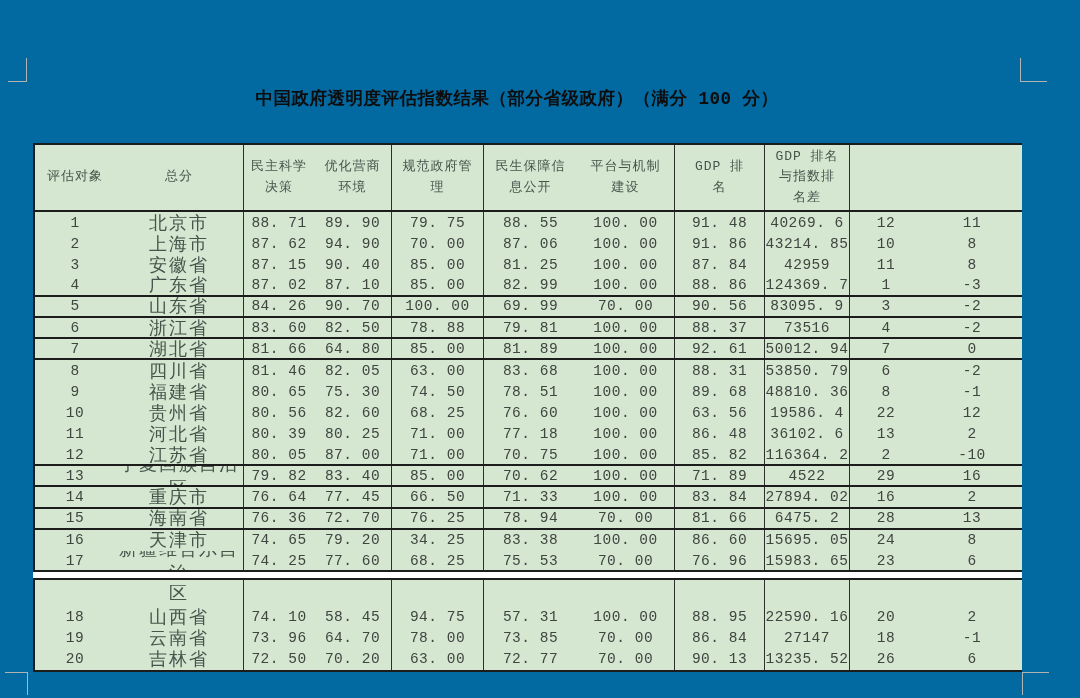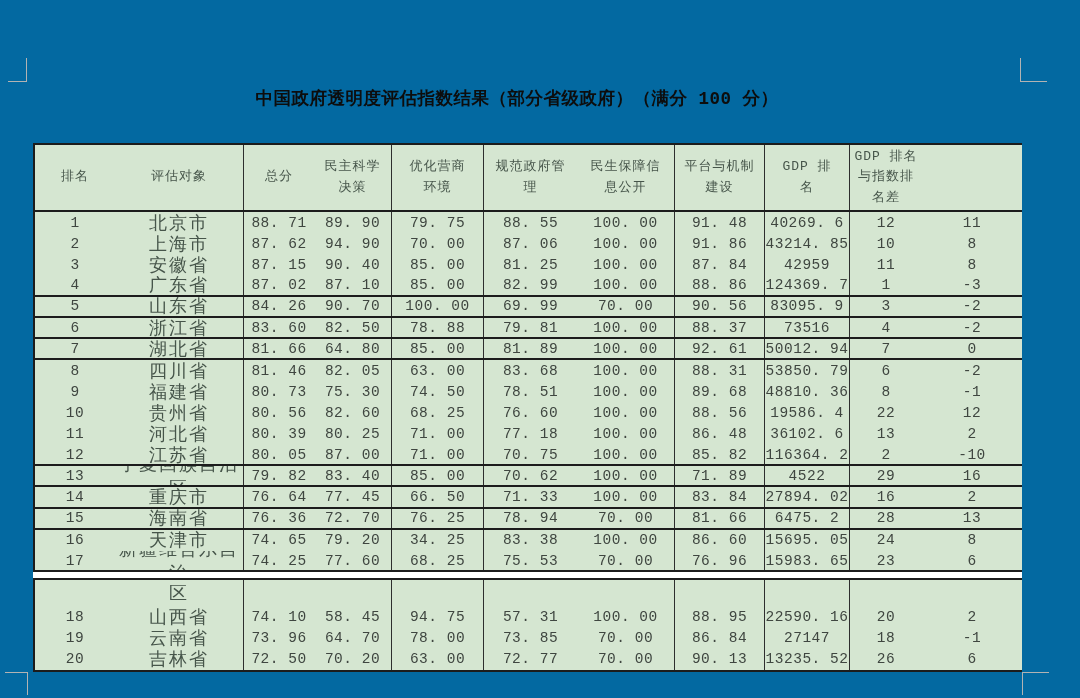--- a/index.html
+++ b/index.html
@@ -63,21 +63,20 @@
   <div class="mark mark-tl"></div>
   <div class="mark mark-tr"></div>
   <div class="mark mark-bl"></div>
   <div class="mark mark-br"></div>
 
   <div class="title">中国政府透明度评估指数结果（部分省级政府）（满分 100 分）</div>
 
   <div class="table">
     <div class="seg seg1">
       <div class="trow thead">
-          <div class="td cjk">排名</div>
           <div class="td cjk">评估对象</div>
           <div class="td">总分</div>
           <div class="td">民主科学
 决策</div>
           <div class="td">优化营商
 环境</div>
           <div class="td">规范政府管
 理</div>
           <div class="td">民生保障信
 息公开</div>
@@ -189,39 +188,39 @@
           <div class="td">83. 68</div>
           <div class="td">100. 00</div>
           <div class="td">88. 31</div>
           <div class="td">53850. 79</div>
           <div class="td">6</div>
           <div class="td">-2</div>
         </div>
         <div class="trow">
           <div class="td">9</div>
           <div class="td cjk">福建省</div>
-          <div class="td">80. 73</div>
+          <div class="td">80. 65</div>
           <div class="td">75. 30</div>
           <div class="td">74. 50</div>
           <div class="td">78. 51</div>
           <div class="td">100. 00</div>
           <div class="td">89. 68</div>
           <div class="td">48810. 36</div>
           <div class="td">8</div>
           <div class="td">-1</div>
         </div>
         <div class="trow">
           <div class="td">10</div>
           <div class="td cjk">贵州省</div>
           <div class="td">80. 56</div>
           <div class="td">82. 60</div>
           <div class="td">68. 25</div>
           <div class="td">76. 60</div>
           <div class="td">100. 00</div>
-          <div class="td">88. 56</div>
+          <div class="td">63. 56</div>
           <div class="td">19586. 4</div>
           <div class="td">22</div>
           <div class="td">12</div>
         </div>
         <div class="trow">
           <div class="td">11</div>
           <div class="td cjk">河北省</div>
           <div class="td">80. 39</div>
           <div class="td">80. 25</div>
           <div class="td">71. 00</div>

